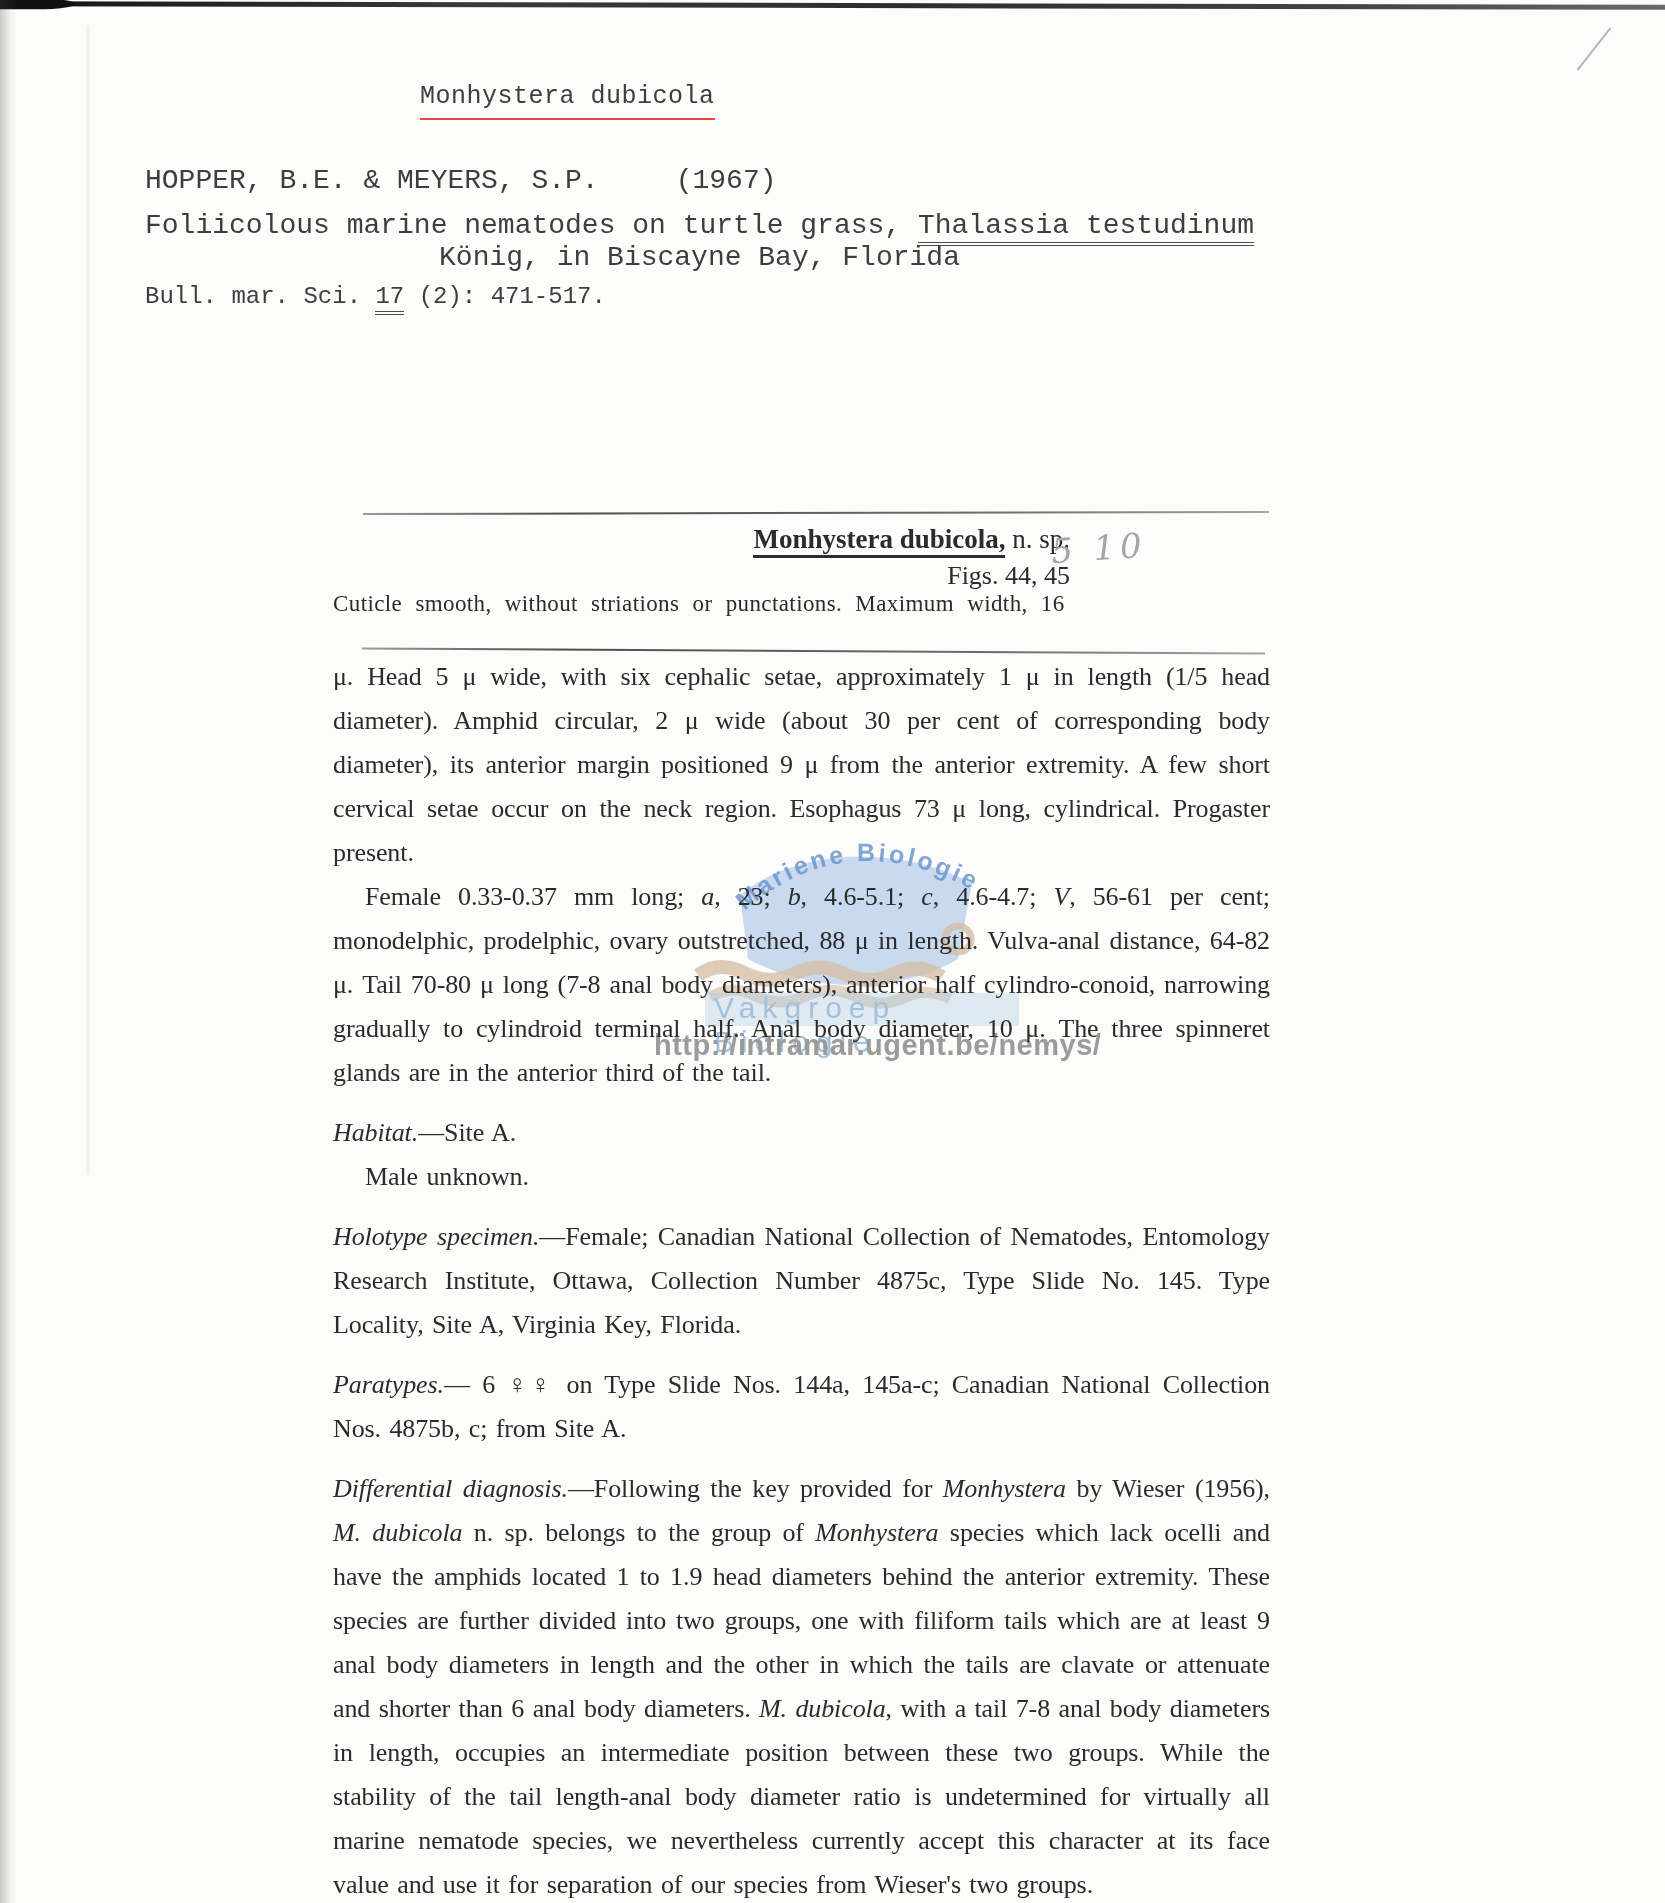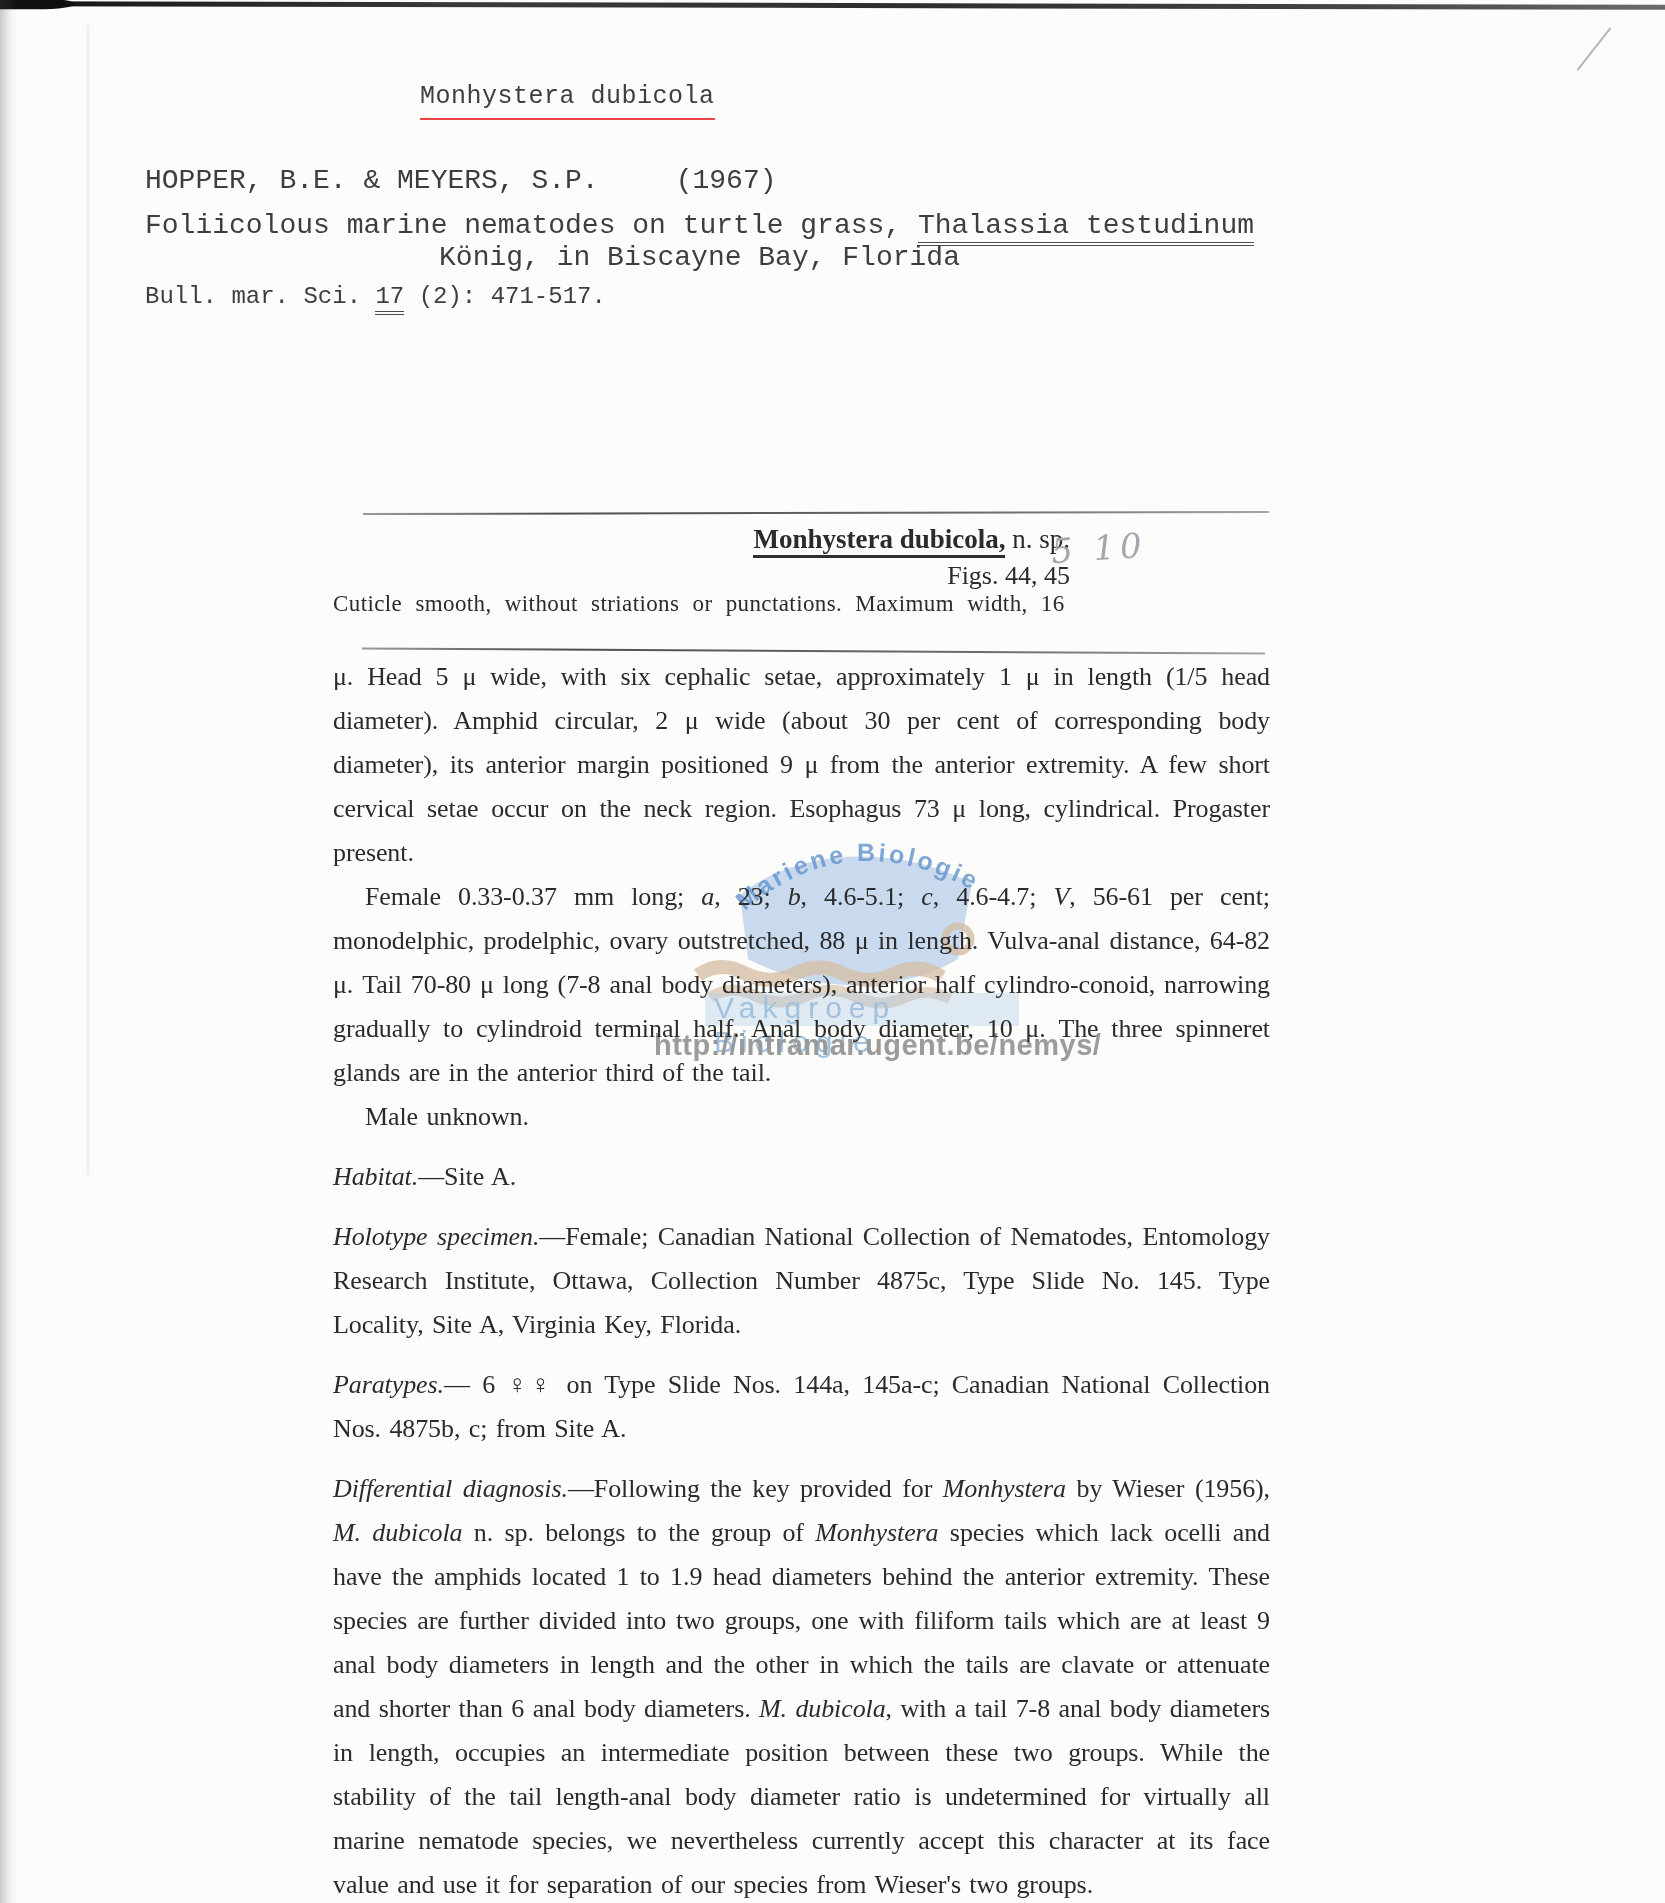--- a/index.html
+++ b/index.html
@@ -133,20 +133,20 @@
       </text>
     </svg>
     <div class="wm-band"></div>
     <div class="wm-band-text">Vakgroep Biologie</div>
     <div class="wm-url">http://intramar.ugent.be/nemys/</div>
   </div>
 
   <div class="body-flow">
     <p class="para"><span>μ.  Head 5 μ wide, with six cephalic setae, approximately 1 μ in length (1/5 head diameter).  Amphid circular, 2 μ wide (about 30 per cent of corresponding body diameter), its anterior margin positioned 9 μ from the anterior extremity. A few short cervical setae occur on the neck region. Esophagus 73 μ long, cylindrical.  Progaster present.</span></p>
     <p class="para indent"><span>Female 0.33-0.37 mm long; </span><span class="i">a</span><span>, 23; </span><span class="i">b</span><span>, 4.6-5.1; </span><span class="i">c</span><span>, 4.6-4.7; </span><span class="i">V</span><span>, 56-61 per cent; monodelphic, prodelphic, ovary outstretched, 88 μ in length.  Vulva-anal distance, 64-82 μ.  Tail 70-80 μ long (7-8 anal body diameters), anterior half cylindro-conoid, narrowing gradually to cylindroid terminal half.  Anal body diameter, 10 μ.  The three spinneret glands are in the anterior third of the tail.</span></p>
+    <p class="para sect"><span class="i">Habitat.</span><span>—Site A.</span></p>
     <p class="para indent"><span>Male unknown.</span></p>
-    <p class="para sect"><span class="i">Habitat.</span><span>—Site A.</span></p>
     <p class="para sect"><span class="i">Holotype specimen.</span><span>—Female; Canadian National Collection of Nematodes, Entomology Research Institute, Ottawa, Collection Number 4875c, Type Slide No. 145.  Type Locality, Site A, Virginia Key, Florida.</span></p>
     <p class="para sect"><span class="i">Paratypes.</span><span>— 6 ♀♀ on Type Slide Nos. 144a, 145a-c; Canadian National Collection Nos. 4875b, c; from Site A.</span></p>
     <p class="para sect"><span class="i">Differential diagnosis.</span><span>—Following the key provided for </span><span class="i">Monhystera</span><span> by Wieser (1956), </span><span class="i">M. dubicola</span><span> n. sp. belongs to the group of </span><span class="i">Monhystera</span><span> species which lack ocelli and have the amphids located 1 to 1.9 head diameters behind the anterior extremity.  These species are further divided into two groups, one with filiform tails which are at least 9 anal body diameters in length and the other in which the tails are clavate or attenuate and shorter than 6 anal body diameters.  </span><span class="i">M. dubicola</span><span>, with a tail 7-8 anal body diameters in length, occupies an intermediate position between these two groups.  While the stability of the tail length-anal body diameter ratio is undetermined for virtually all marine nematode species, we nevertheless currently accept this character at its face value and use it for separation of our species from Wieser's two groups.</span></p>
   </div>
 
 </div>
 
 </body></html>

